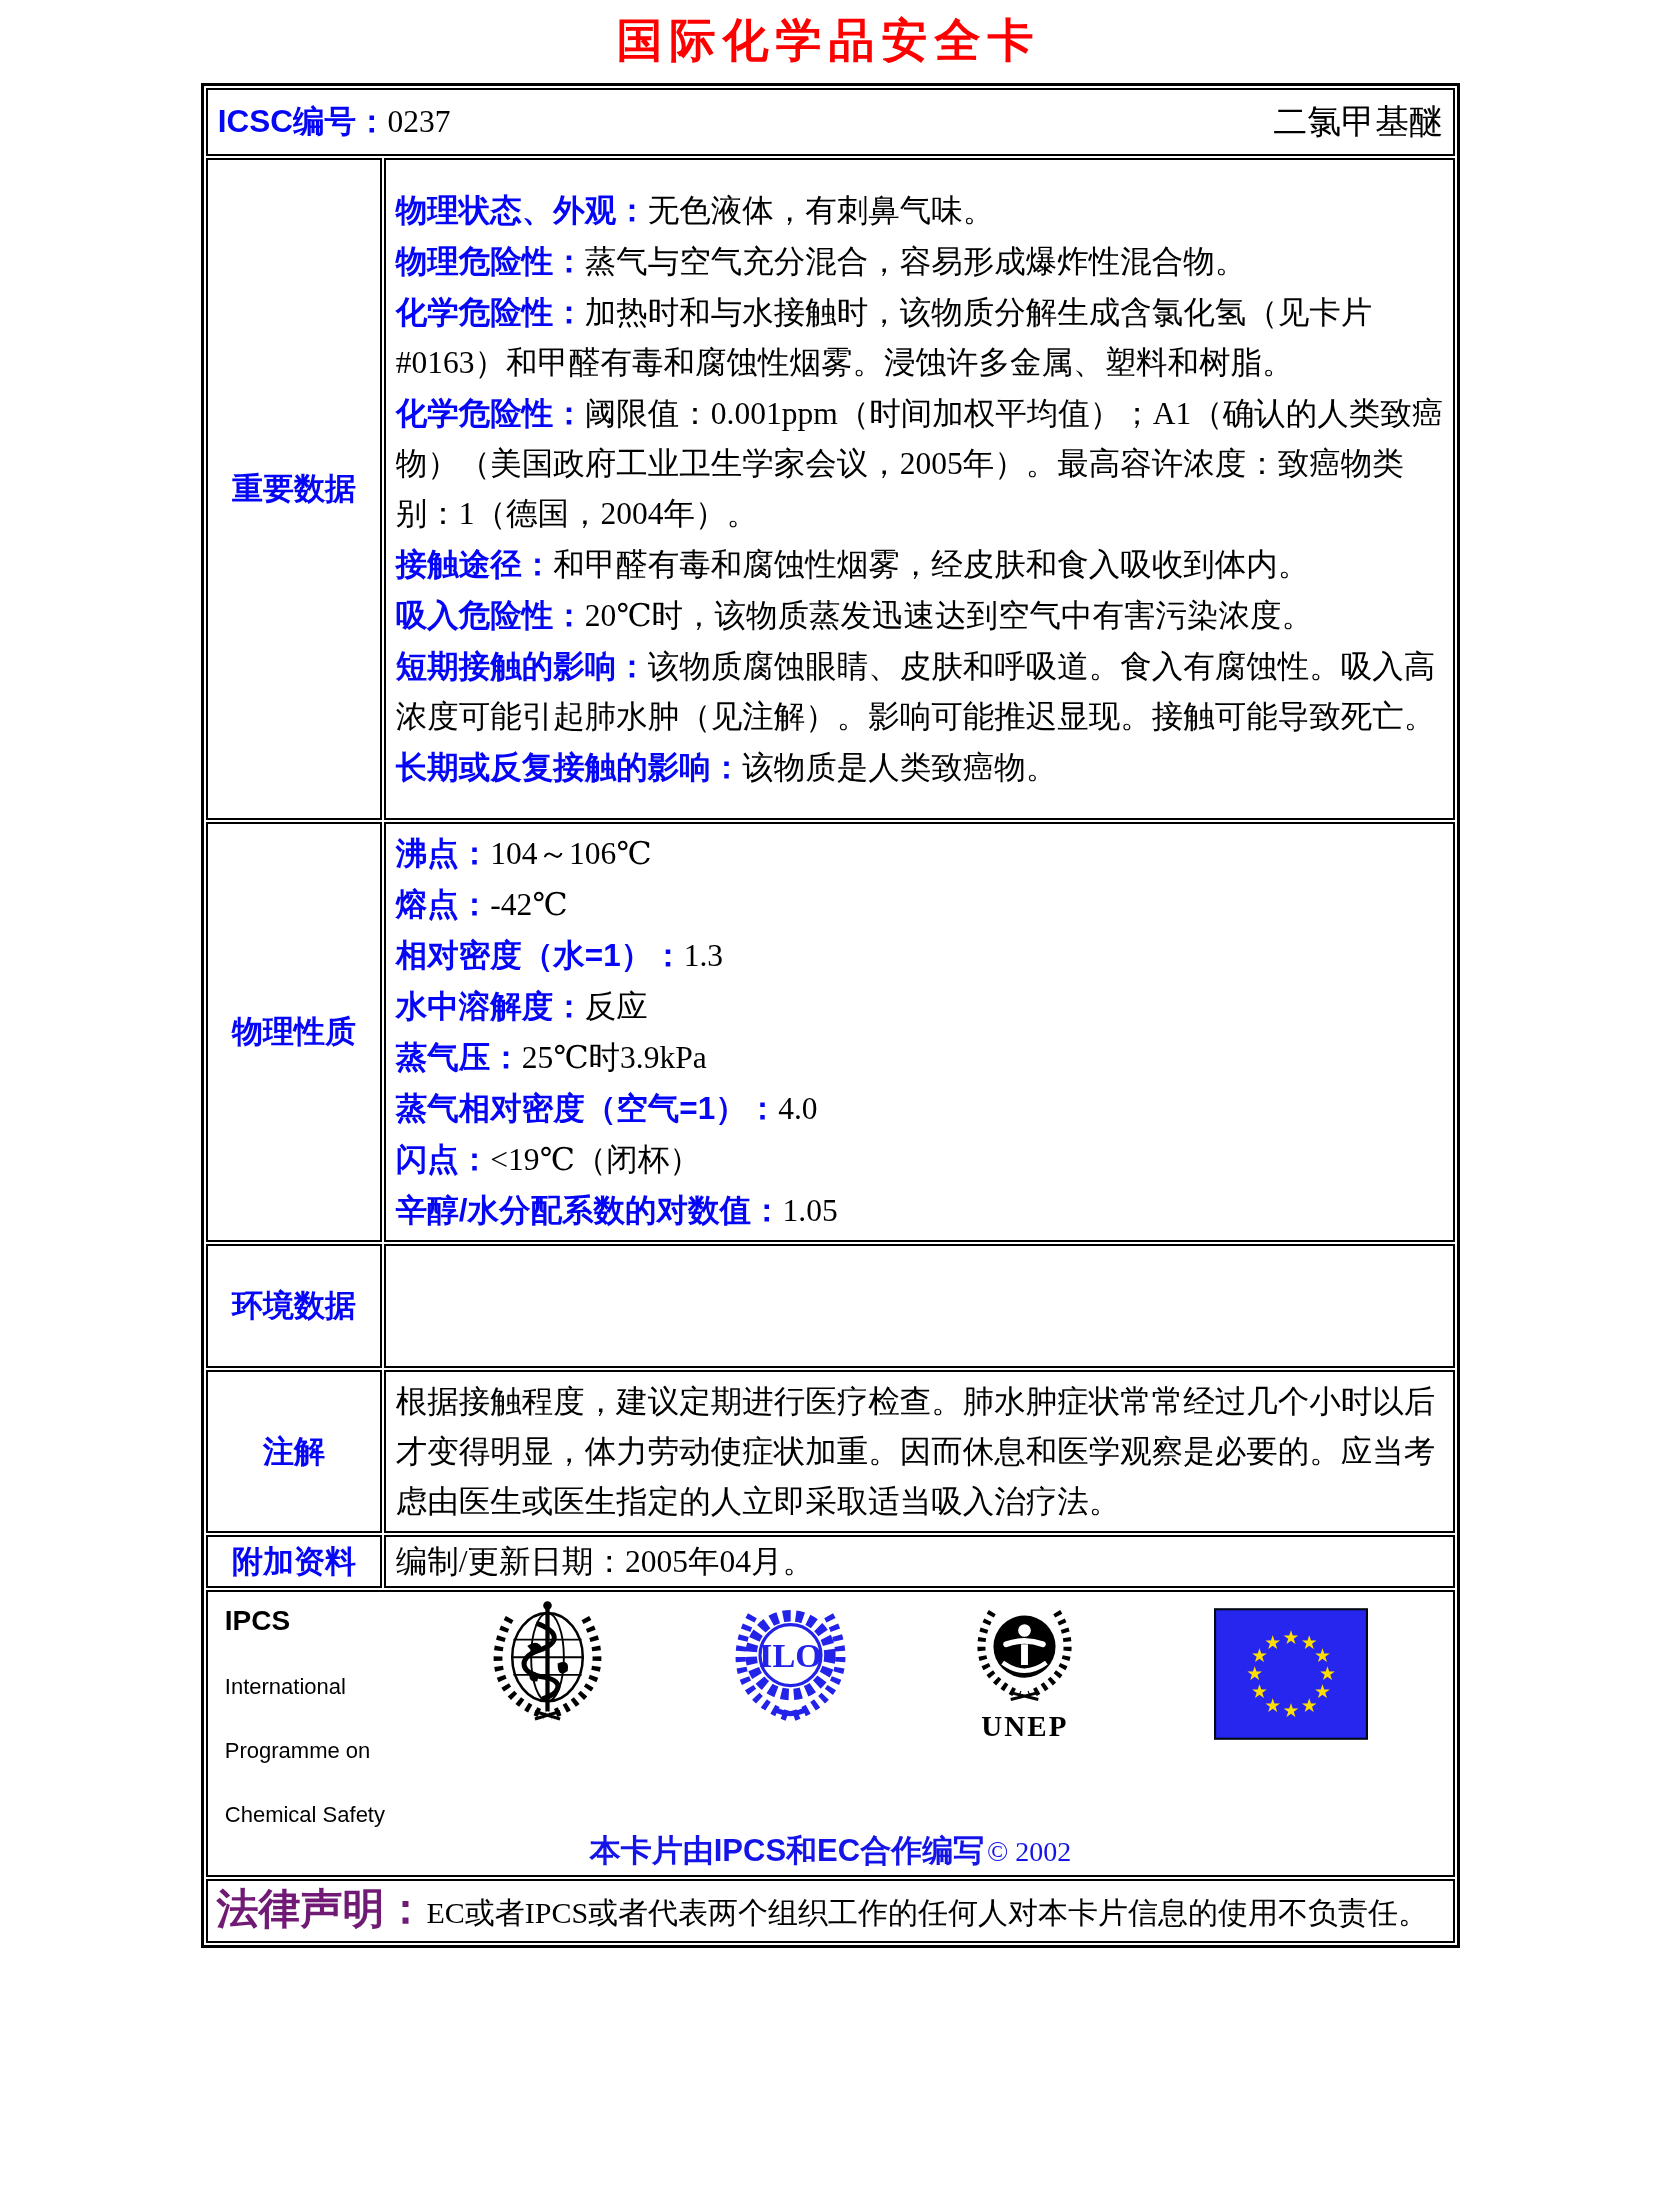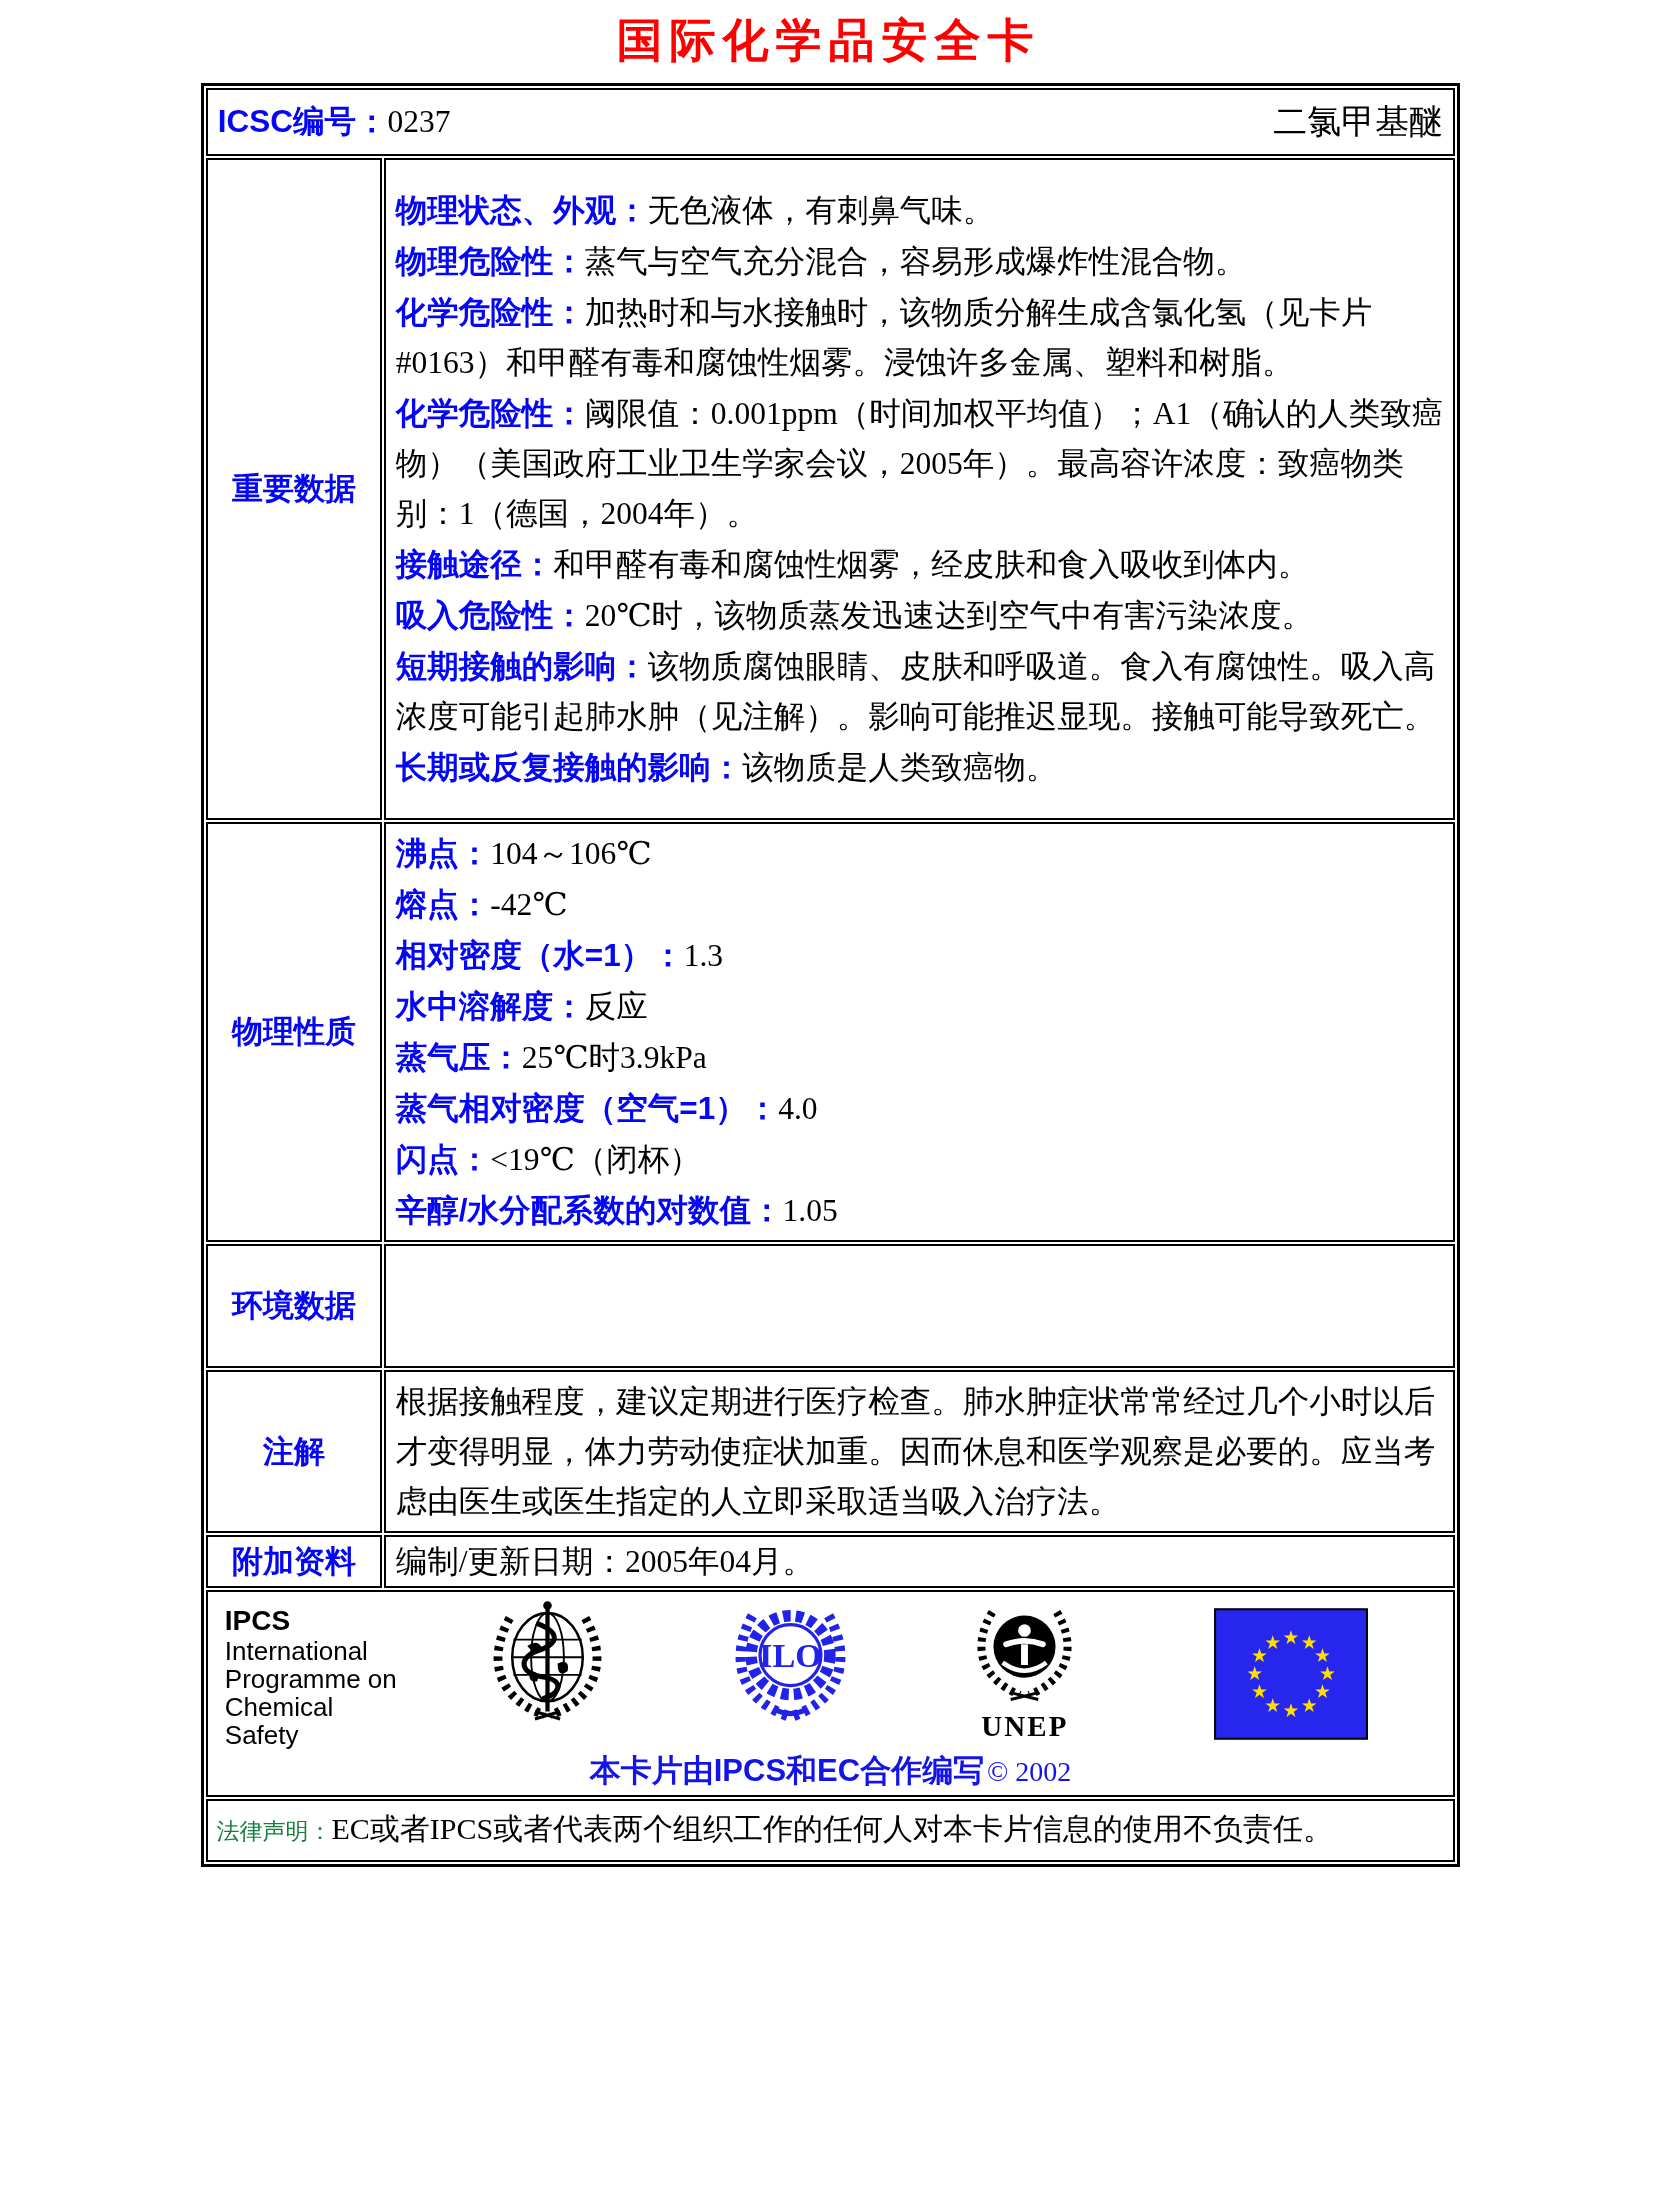--- a/index.html
+++ b/index.html
@@ -32,35 +32,35 @@
   .h-addl{height:41px;}
   .h-logos{height:179px;}
   .h-legal{height:59px;}
   .addl-cell{line-height:41px;}
   
   .logos-cell{padding:5.6px 7px 2.8px 7px;vertical-align:top;}
   .logos{display:flex;align-items:flex-start;padding-left:9.8px;}
   .ipcs{width:188px;padding-top:7px;}
   .ipcs-t{font-family:"Liberation Sans","DejaVu Sans",sans-serif;font-weight:bold;
           font-size:28px;line-height:32px;}
-  .ipcs-s{font-family:"Liberation Sans","DejaVu Sans",sans-serif;font-size:26px;
-          line-height:28px;}
+  .ipcs-s{font-family:"Liberation Sans","DejaVu Sans",sans-serif;font-size:22px;
+          line-height:28px;margin-top:36px;}
   .logo-who{margin-left:70px;}
   .logo-ilo{margin-left:112px;}
   .unep{margin-left:105px;width:126px;text-align:center;}
   .unep-t{font-weight:bold;font-size:29px;letter-spacing:2.1px;line-height:31px;}
   .logo-eu{margin-left:126px;margin-top:9.8px;}
   .caption{text-align:center;margin-top:1.4px;color:#1414e8;}
   .cap-main{font-family:"Liberation Sans","DejaVu Sans",sans-serif;font-weight:bold;
             font-size:31px;}
   .cap-year{font-family:Liberation Serif, serif;font-size:28px;}
   
   .legal-cell{padding:0 8.4px;font-size:30px;line-height:56px;}
-  .legal-l{font-family:"Liberation Sans","DejaVu Sans",sans-serif;font-weight:normal;
-           font-size:23px;color:#15803d;}
+  .legal-l{font-family:"Liberation Sans","DejaVu Sans",sans-serif;font-weight:bold;
+           font-size:42px;color:#701a75;}
 </style>
 </head>
 <body>
 
 <div class="page-title">国际化学品安全卡</div>
 
 <table class="card">
   <colgroup>
       <col class="c-label">
       <col>

